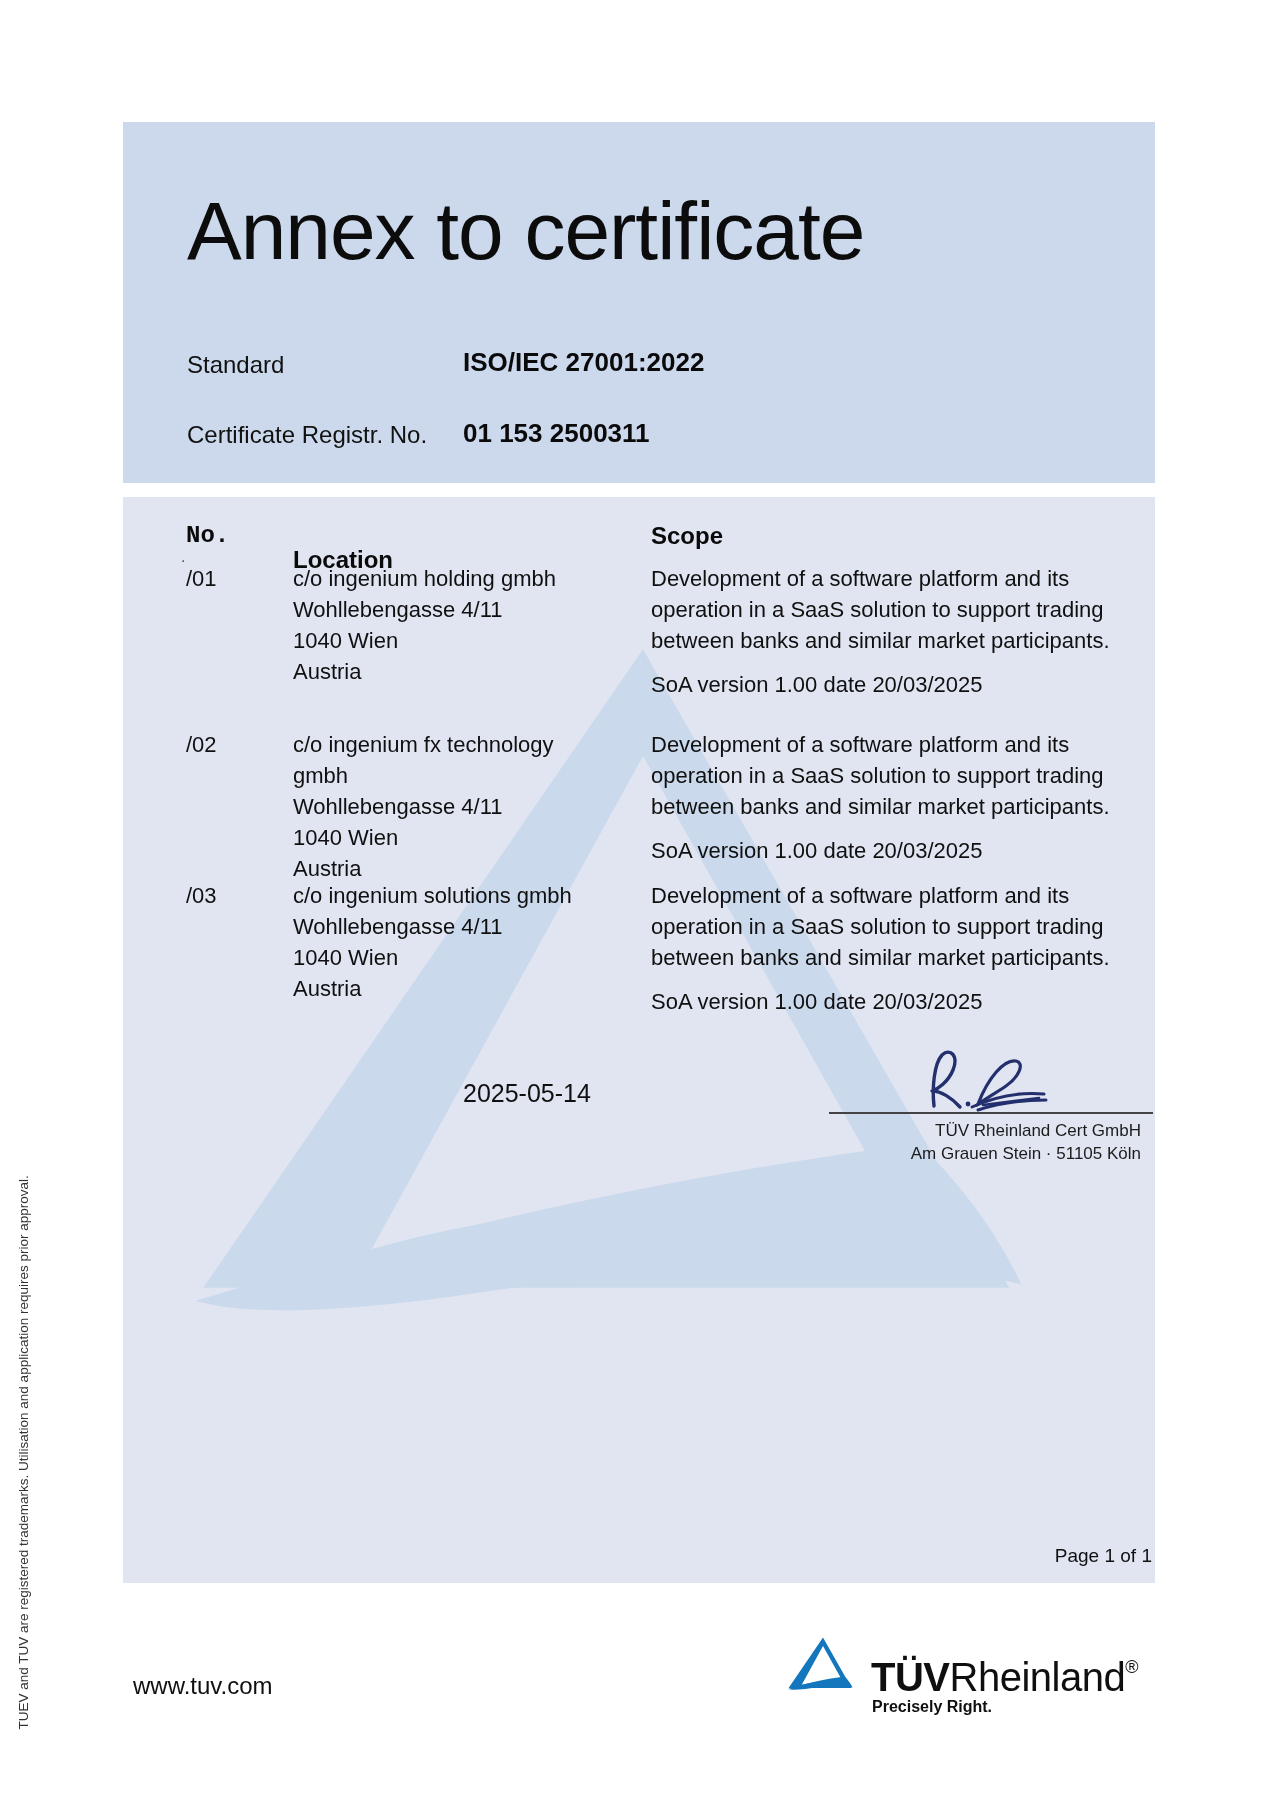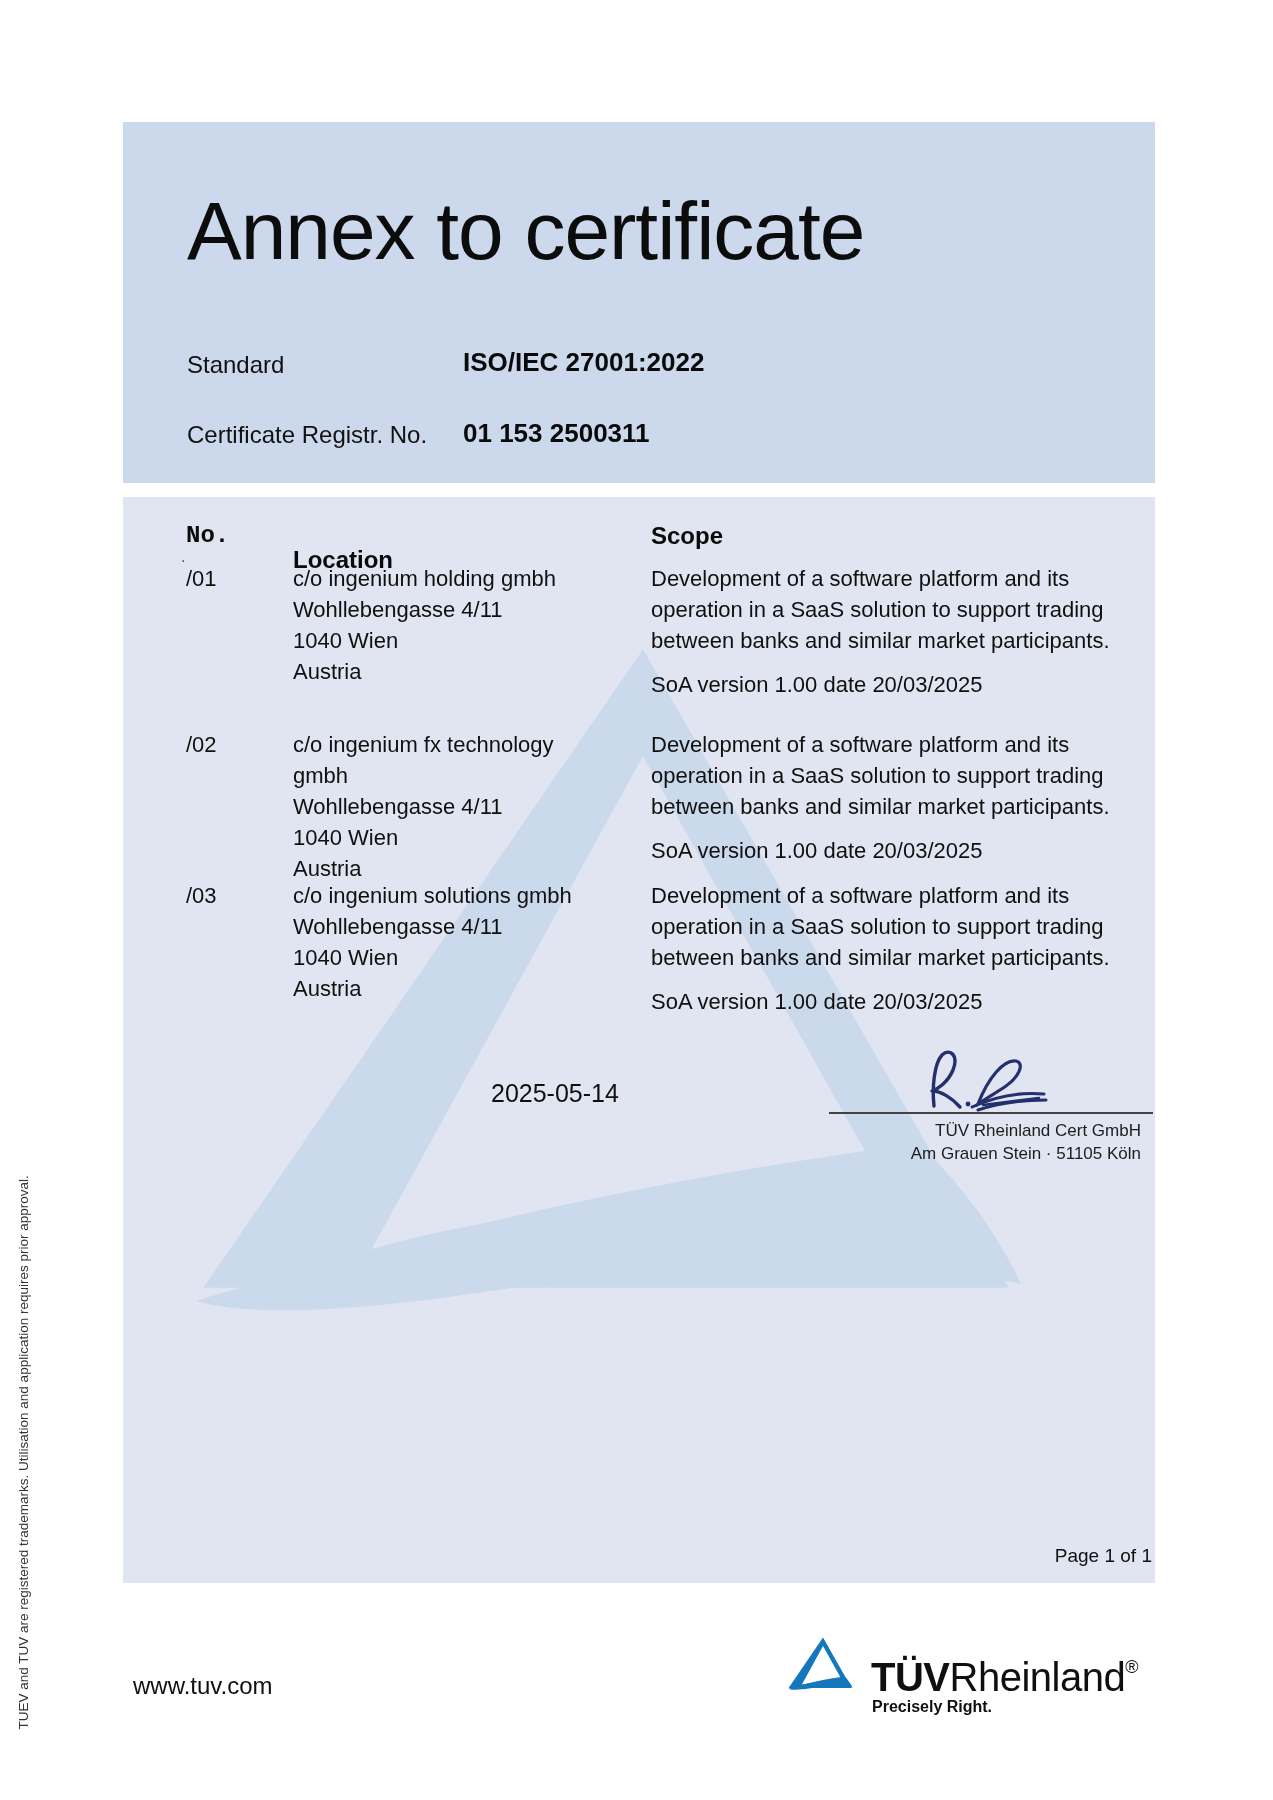--- a/index.html
+++ b/index.html
@@ -99,21 +99,21 @@
 Wohllebengasse 4/11
 1040 Wien
 Austria</div>
   <div class="abs scope-wrap" style="left:651px;top:880px;">
     <div class="cell">Development of a software platform and its
 operation in a SaaS solution to support trading
 between banks and similar market participants.</div>
     <div class="soa">SoA version 1.00 date 20/03/2025</div>
   </div>
 
-  <div class="abs issue-date" style="left:463px;top:1079px;margin-left:28px;">2025-05-14</div>
+  <div class="abs issue-date" style="left:463px;top:1079px;">2025-05-14</div>
 
   <div class="abs sig-line"></div>
 
   <svg class="abs" style="left:920px;top:1048px;" width="135" height="64" viewBox="0 0 135 64" fill="none" stroke="#23306d" stroke-linecap="round" stroke-linejoin="round">
     <path stroke-width="3.4" d="M14,58 C12,40 14,16 22,7 C30,0 39,7 33,22 C28,34 18,41 12,43 C21,43 32,50 40,59"></path>
     <circle cx="48" cy="56" r="2.4" fill="#23306d" stroke="none"></circle>
     <path stroke-width="3.2" d="M58,56 C68,30 84,11 96,13 C105,15 99,29 86,38 C74,46 64,52 57,57"></path>
     <path stroke-width="3.0" d="M52,59 C76,48 102,44 124,46"></path>
     <path stroke-width="3.0" d="M58,62 C82,54 108,52 126,52"></path>
     <path stroke-width="2.6" d="M63,57 L119,50"></path>

